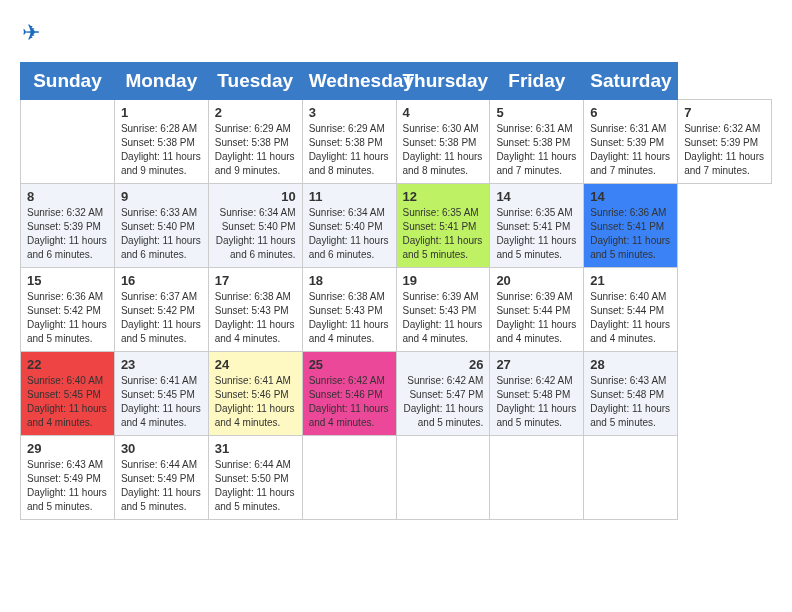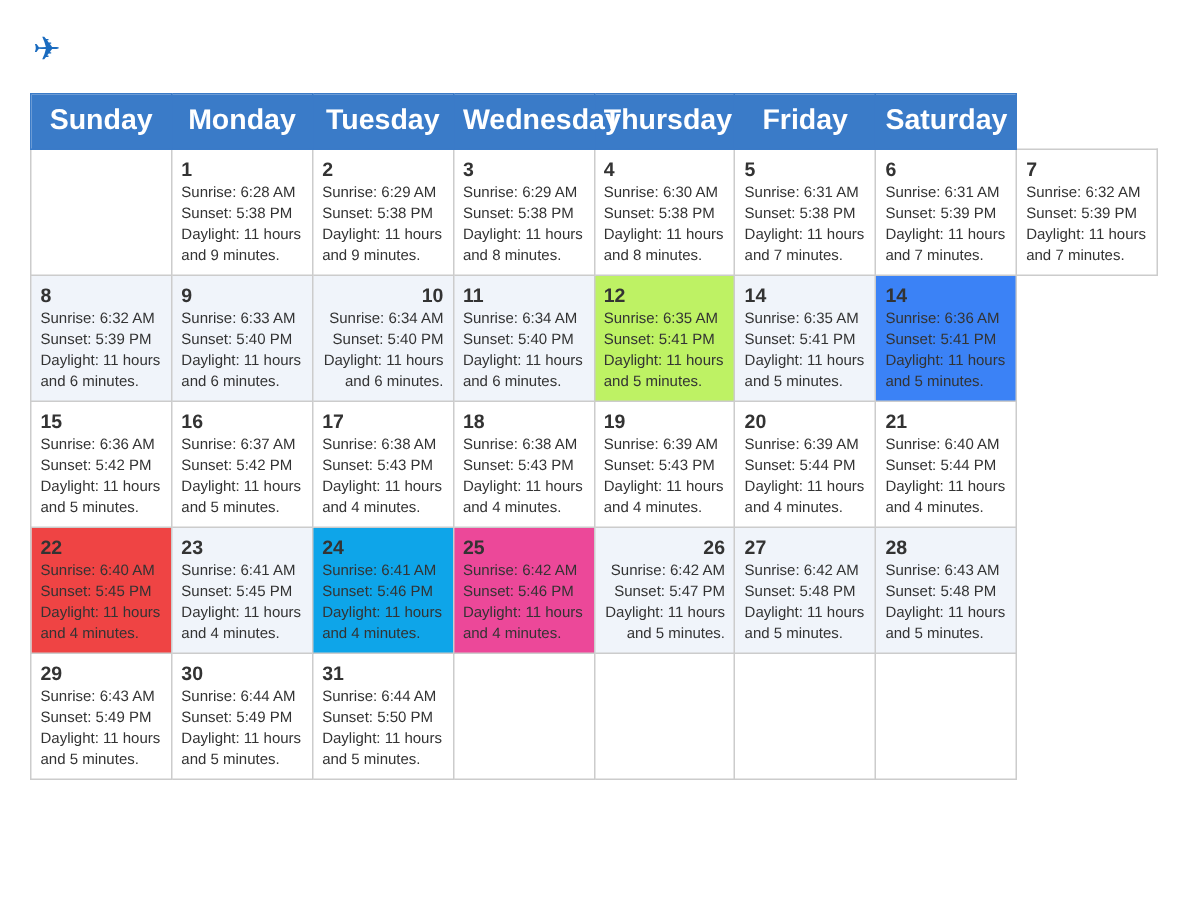--- a/index.html
+++ b/index.html
@@ -310,21 +310,21 @@
         </div>
       </td>
         <td style="background: rgb(240, 244, 250);">
         <span class="day-number">23</span>
         <div class="cell-content">
           <div>Sunrise: 6:41 AM</div>
           <div>Sunset: 5:45 PM</div>
           <div>Daylight: 11 hours and 4 minutes.</div>
         </div>
       </td>
-        <td style="background: #0ea5e9;">
+        <td style="background: #fef9c3;">
         <span class="day-number">24</span>
         <div class="cell-content">
           <div>Sunrise: 6:41 AM</div>
           <div>Sunset: 5:46 PM</div>
           <div>Daylight: 11 hours and 4 minutes.</div>
         </div>
       </td>
         <td style="background: #ec4899;">
         <span class="day-number">25</span>
         <div class="cell-content">

